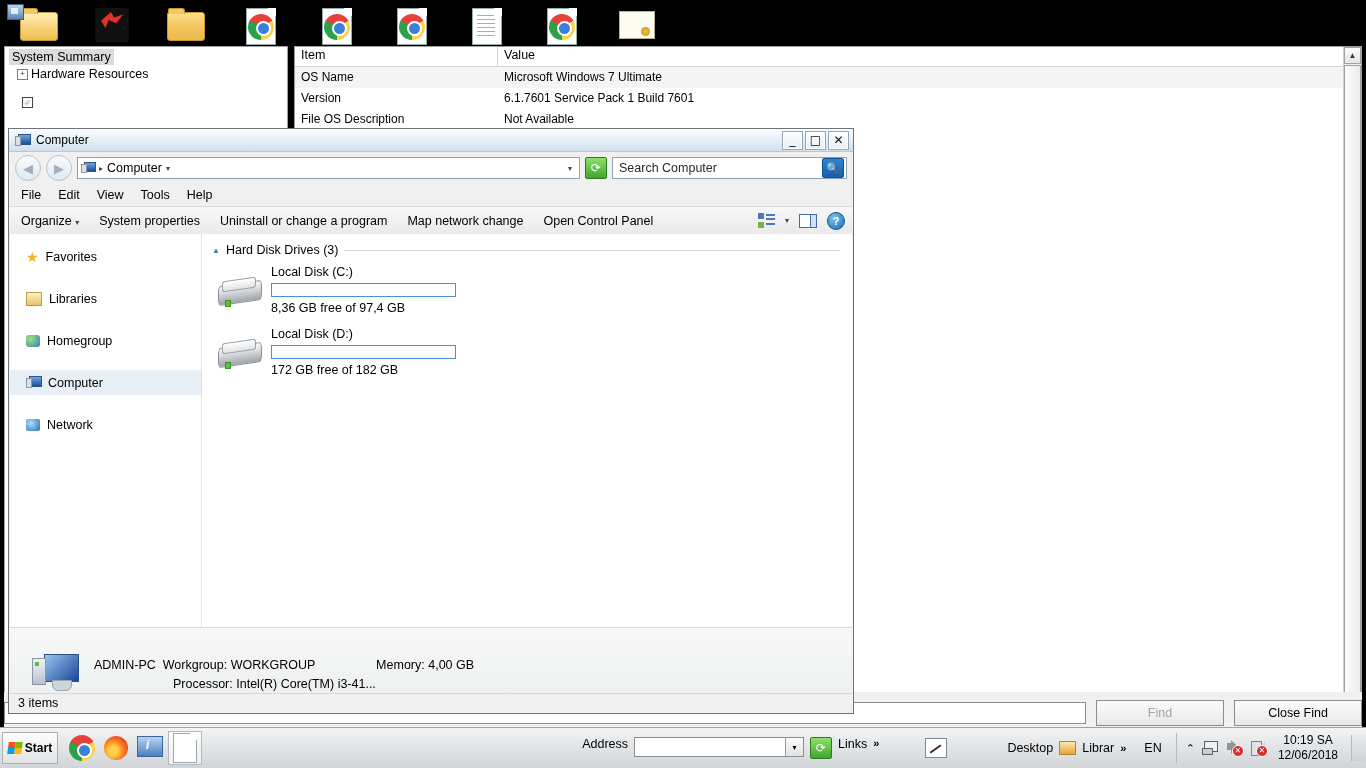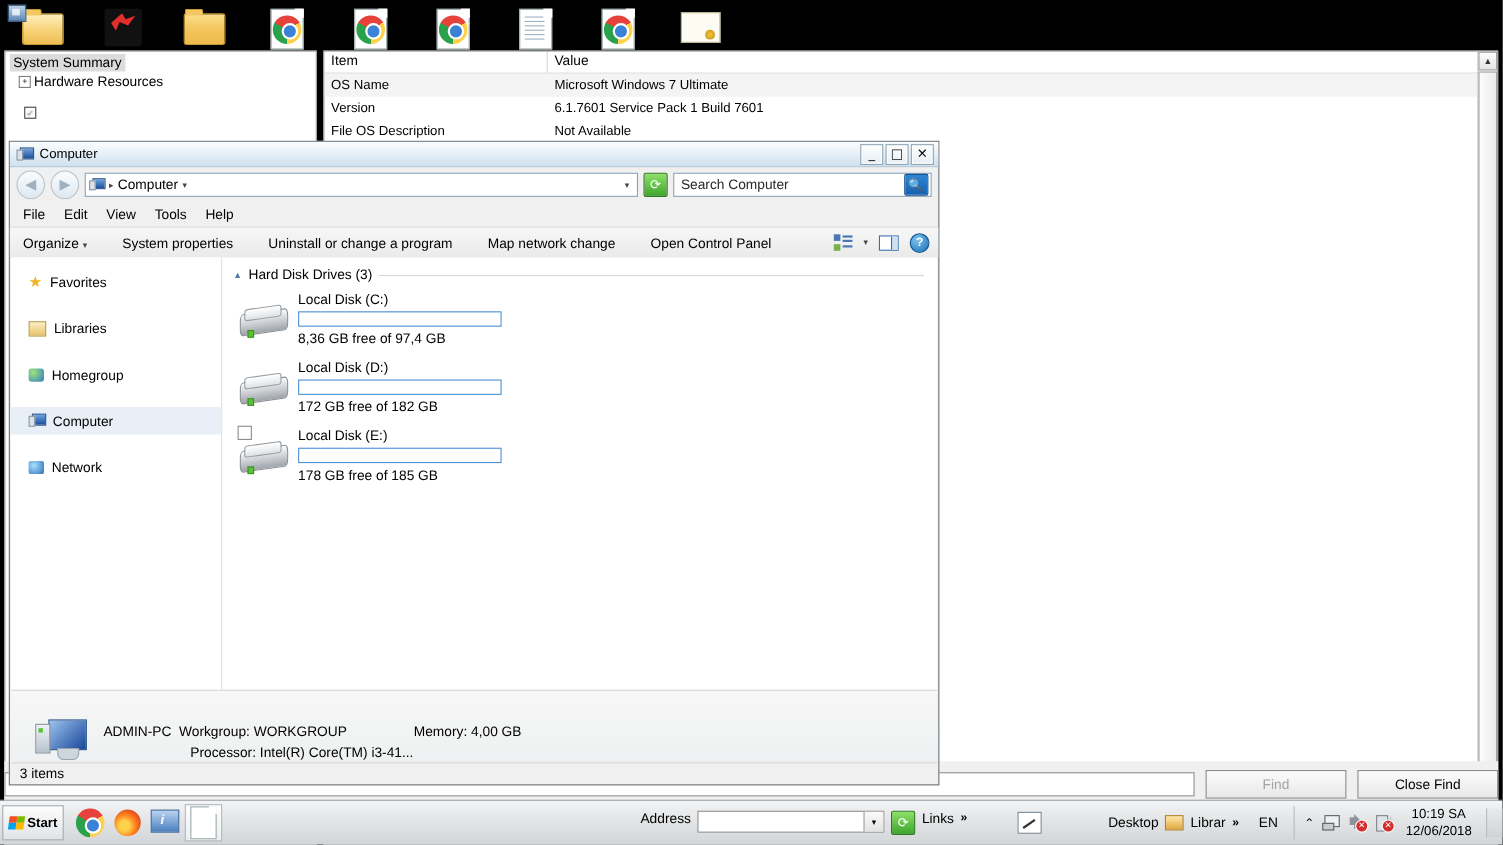--- a/index.html
+++ b/index.html
@@ -111,21 +111,21 @@
   .addr-ico:before{content:"";position:absolute;left:3px;top:0;width:10px;height:8px;background:linear-gradient(#6ea4e0,#1e4f9c);border:1px solid #2b5488;}
   .addr-ico:after{content:"";position:absolute;left:0;top:2px;width:4px;height:7px;background:#d9e2ec;border:1px solid #8d97a3;}
   .caret{font-size:8px;color:#444;}
   .refresh{width:20px;height:20px;background:linear-gradient(#8fe06a,#3ea62c);border:1px solid #2d7a21;
     border-radius:2px;display:flex;align-items:center;justify-content:center;color:#fff;font-size:12px;}
   .searchbox{width:235px;height:22px;background:#fff;border:1px solid #8aa4bd;display:flex;align-items:center;
     padding:0 2px 0 6px;box-sizing:border-box;font-size:12.5px;color:#2a2a2a;}
   .searchbtn{margin-left:auto;width:20px;height:18px;background:linear-gradient(#2f86d4,#1660ad);border:1px solid #14508f;
     border-radius:2px;display:flex;align-items:center;justify-content:center;color:#fff;font-size:11px;}
   .ex-menu{height:22px;display:flex;align-items:center;gap:17px;padding-left:12px;font-size:12.5px;}
-  .ex-toolbar{height:27px;display:flex;align-items:center;gap:32px;padding:0 8px 0 12px;font-size:12.5px;
+  .ex-toolbar{height:27px;display:flex;align-items:center;gap:20px;padding:0 8px 0 12px;font-size:12.5px;
     background:linear-gradient(#f7f7f7,#eaeaea);border-top:1px solid #dcdcdc;border-bottom:1px solid #d2d2d2;}
   .tb-right{margin-left:auto;display:flex;align-items:center;gap:10px;}
   .viewico{width:17px;height:15px;position:relative;}
   .viewico i{position:absolute;background:#4a79b5;}
   .paneico{width:18px;height:14px;border:1px solid #3f6ea8;box-sizing:border-box;background:#fff;position:relative;}
   .paneico:after{content:"";position:absolute;right:0;top:0;bottom:0;width:5px;background:#cfe0f2;border-left:1px solid #3f6ea8;}
   .helpico{width:16px;height:16px;border-radius:50%;background:radial-gradient(circle at 35% 30%,#7cc2ee,#1a6fb5);
     color:#fff;font-size:11px;font-weight:bold;display:flex;align-items:center;justify-content:center;border:1px solid #0f5590;}
   .ex-main{position:absolute;left:1px;right:1px;top:105px;bottom:86px;display:flex;background:#fff;}
   .ex-sidebar{width:191px;background:#fff;border-right:1px solid #e2e2e2;padding-top:10px;}
@@ -554,33 +554,20 @@
               <span class="body"></span>
               <span class="top"></span>
               <span class="led"></span>
             </span>
             <span class="dinfo">
               <span class="dname" style="display: block;">Local Disk (D:)</span>
               <span class="bar" style="display: block;"><span class="fill" style="width:6%"></span></span>
               <span class="dfree" style="display: block;">172 GB free of 182 GB</span>
             </span>
           </div>
-          <div class="drive">
-            <span class="chk"></span>
-            <span class="driveico">
-              <span class="body"></span>
-              <span class="top"></span>
-              <span class="led"></span>
-            </span>
-            <span class="dinfo">
-              <span class="dname" style="display: block;">Local Disk (E:)</span>
-              <span class="bar" style="display: block;"><span class="fill" style="width:5%"></span></span>
-              <span class="dfree" style="display: block;">178 GB free of 185 GB</span>
-            </span>
-          </div>
         </div>
     </div>
 
   </div>
 
   <div class="ex-details">
     <div class="detpc">
       <span class="mon"></span>
         <span class="twr"></span>
         <span class="stand"></span>

